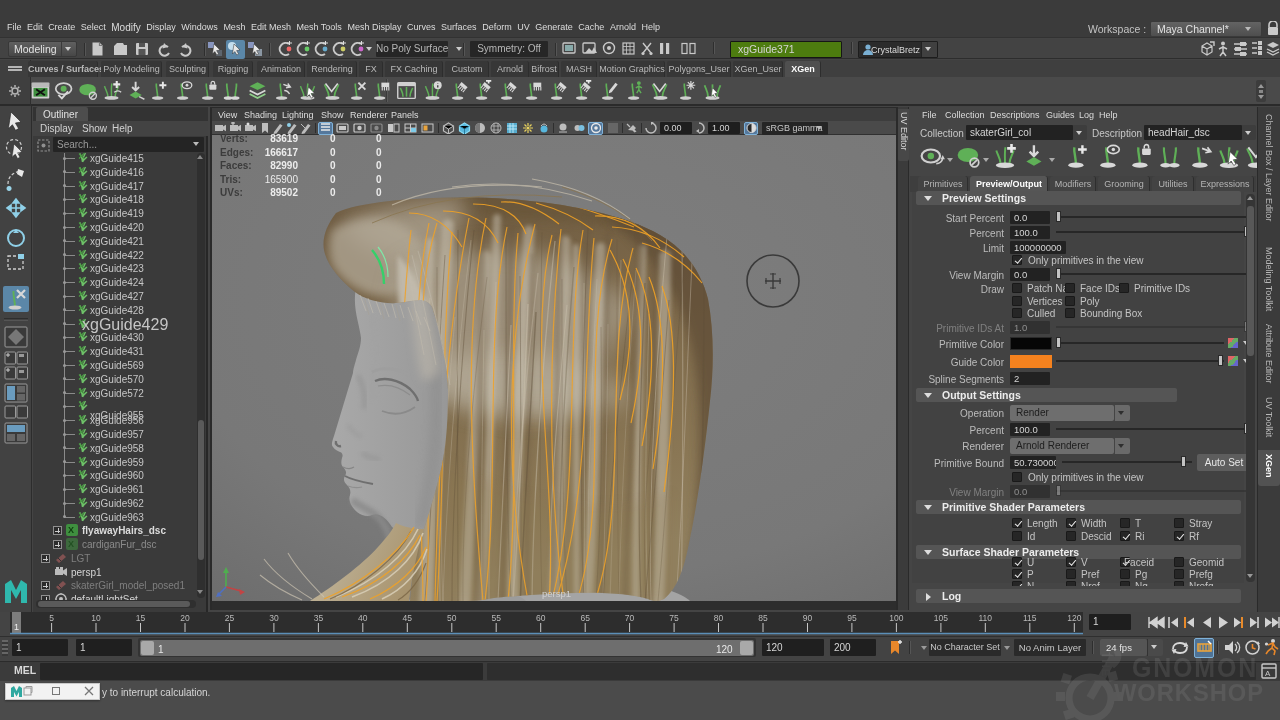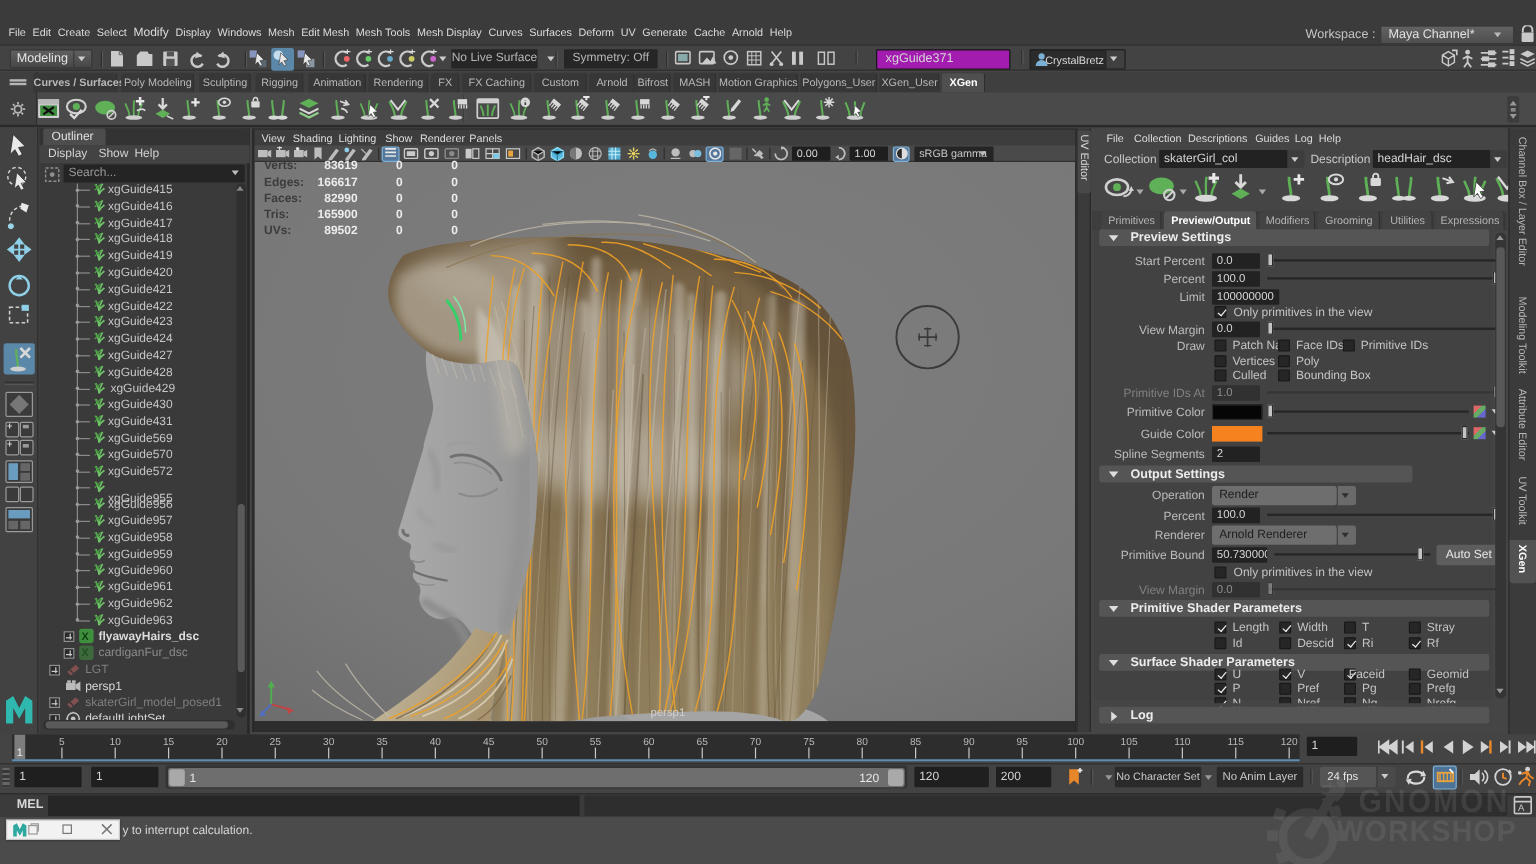--- a/index.html
+++ b/index.html
@@ -107,21 +107,21 @@
     <path d="M12 3 a6 6 0 1 0 0 10" fill="none" stroke="#c9c9c9" stroke-width="2"></path>
     <circle cx="12" cy="8" r="2.4" fill="#cc6"></circle>
     <path d="M10 2 h5 M12.5 0 v4" stroke="#ddd" stroke-width="1"></path>
   </svg>
 <svg class="ab" style="left:349px;top:41px" width="16" height="16" viewBox="0 0 16 16">
     <path d="M12 3 a6 6 0 1 0 0 10" fill="none" stroke="#c9c9c9" stroke-width="2"></path>
     <circle cx="12" cy="8" r="2.4" fill="#c6c"></circle>
     <path d="M10 2 h5 M12.5 0 v4" stroke="#ddd" stroke-width="1"></path>
   </svg>
 <div class="tri-d" style="left:366px;top:47px"></div>
-<div class="fld" style="left:376px;top:41px;width:72px;height:16px;background:#262626;color:#b5b5b5;text-align:center;padding-left:0">No Live Surface</div>
+<div class="fld" style="left:376px;top:41px;width:72px;height:16px;background:#262626;color:#b5b5b5;text-align:center;padding-left:0">No Poly Surface</div>
 <div class="tri-d" style="left:456px;top:47px"></div>
 <div class="ab" style="left:464px;top:43px;width:1px;height:13px;background:#565656;box-shadow:-1px 0 0 #2e2e2e"></div>
 <div class="fld" style="left:470px;top:41px;width:78px;height:16px;background:#262626;color:#b5b5b5;text-align:center;padding-left:0">Symmetry: Off</div>
 <div class="ab" style="left:556px;top:43px;width:1px;height:13px;background:#565656;box-shadow:-1px 0 0 #2e2e2e"></div>
 <svg class="ab" style="left:562px;top:40px" width="146" height="18" viewBox="0 0 146 18">
 <g fill="#c9c9c9">
 <rect x="1" y="3" width="12" height="10" rx="1" fill="none" stroke="#c9c9c9" stroke-width="1.3"></rect>
       <rect x="3" y="5" width="8" height="6" fill="#8aa"></rect>
 <rect x="21" y="3" width="12" height="10" rx="1" fill="none" stroke="#c9c9c9" stroke-width="1.3"></rect>
       <path d="M23 13 l4-5 3 3 2-4 3 6z"></path>
@@ -132,21 +132,21 @@
 <path d="M81 3 l8 10 M89 3 l-8 10" stroke="#c9c9c9" stroke-width="1.4"></path>
       <circle cx="81" cy="13.5" r="1.6"></circle>
       <circle cx="89" cy="13.5" r="1.6"></circle>
 <rect x="98" y="3" width="3.2" height="11"></rect>
       <rect x="104" y="3" width="3.2" height="11"></rect>
 <rect x="120" y="3.5" width="5" height="10" fill="none" stroke="#c9c9c9" stroke-width="1.2"></rect>
       <rect x="128" y="3.5" width="5" height="10" fill="none" stroke="#c9c9c9" stroke-width="1.2"></rect>
 </g>
   </svg>
 <div class="ab" style="left:714px;top:42px;width:1px;height:12px;background:#565656;box-shadow:-1px 0 0 #2e2e2e"></div>
-<div class="fld" style="left:730px;top:40.5px;width:112px;height:17px;background:#a21caf;border:1px solid #161616;font-size:10.5px;line-height:15px;padding-left:7px">xgGuide371</div>
+<div class="fld" style="left:730px;top:40.5px;width:112px;height:17px;background:#4d7c0f;border:1px solid #161616;font-size:10.5px;line-height:15px;padding-left:7px">xgGuide371</div>
 <div class="ab" style="left:852px;top:42px;width:1px;height:12px;background:#565656;box-shadow:-1px 0 0 #2e2e2e"></div>
 <div class="ab" style="left:858px;top:40.5px;width:80px;height:17px;background:#2b2b2b;border:1px solid #1d1d1d;border-radius:1px"></div>
 <svg class="ab" style="left:862px;top:43px" width="12" height="12" viewBox="0 0 12 12">
     <circle cx="6" cy="4" r="2.6" fill="#7ab0d4"></circle>
     <path d="M1 12 a5 5 0 0 1 10 0 z" fill="#7ab0d4"></path>
   </svg>
 <div class="txt" style="left:871px;top:44px;color:#dadada;font-size:9px">CrystalBretz</div>
 <div class="ab" style="left:921px;top:41.5px;width:16px;height:15px;background:#404040;border-left:1px solid #222"></div>
 <div class="tri-d" style="left:925px;top:47px"></div>
 <svg class="ab" style="left:1200px;top:40px" width="80" height="18" viewBox="0 0 80 18">
@@ -608,21 +608,21 @@
     <path d="M5 11 C5 7 3 5 2.5 2.5 M5 11 C5 6 7 4 8 2 M5 11 C6 8 8.5 7 9.5 6" stroke="#6fc069" stroke-width="1.4" fill="none"></path>
     <path d="M1.5 2.5 l5 5 M6.5 2.5 l-5 5" stroke="#4a9a44" stroke-width="1.1"></path>
   </svg>
 <div class="txt" style="left:90px;top:303.8px;color:#c6c6c6;font-size:10px">xgGuide428</div>
 <div class="ab" style="left:64px;top:323.6px;width:11px;height:1px;background:#8a8a8a"></div>
 <div class="ab" style="left:62.5px;top:322.1px;width:3px;height:3px;background:#9a9a9a;border-radius:50%"></div>
 <svg class="ab" style="left:77px;top:316.6px" width="11" height="12" viewBox="0 0 10 12">
     <path d="M5 11 C5 7 3 5 2.5 2.5 M5 11 C5 6 7 4 8 2 M5 11 C6 8 8.5 7 9.5 6" stroke="#6fc069" stroke-width="1.4" fill="none"></path>
     <path d="M1.5 2.5 l5 5 M6.5 2.5 l-5 5" stroke="#4a9a44" stroke-width="1.1"></path>
   </svg>
-<div class="txt" style="left:92px;top:317.6px;color:#c6c6c6;font-size:10px">xgGuide429</div>
+<div class="txt" style="left:82px;top:317.6px;color:#c6c6c6;font-size:16px">xgGuide429</div>
 <div class="ab" style="left:64px;top:337.4px;width:11px;height:1px;background:#8a8a8a"></div>
 <div class="ab" style="left:62.5px;top:335.9px;width:3px;height:3px;background:#9a9a9a;border-radius:50%"></div>
 <svg class="ab" style="left:77px;top:330.4px" width="11" height="12" viewBox="0 0 10 12">
     <path d="M5 11 C5 7 3 5 2.5 2.5 M5 11 C5 6 7 4 8 2 M5 11 C6 8 8.5 7 9.5 6" stroke="#6fc069" stroke-width="1.4" fill="none"></path>
     <path d="M1.5 2.5 l5 5 M6.5 2.5 l-5 5" stroke="#4a9a44" stroke-width="1.1"></path>
   </svg>
 <div class="txt" style="left:90px;top:331.4px;color:#c6c6c6;font-size:10px">xgGuide430</div>
 <div class="ab" style="left:64px;top:351.2px;width:11px;height:1px;background:#8a8a8a"></div>
 <div class="ab" style="left:62.5px;top:349.7px;width:3px;height:3px;background:#9a9a9a;border-radius:50%"></div>
 <svg class="ab" style="left:77px;top:344.2px" width="11" height="12" viewBox="0 0 10 12">
@@ -1152,21 +1152,21 @@
 <div class="txt" style="left:376px;top:132.0px;color:#ececec;font-size:10px;font-weight:bold">0</div>
 <div class="txt" style="left:220px;top:145.6px;color:#3c3c3c;font-size:10px;font-weight:bold">Edges:</div>
 <div class="txt" style="left:240px;top:145.6px;width:58px;text-align:right;color:#ececec;font-size:10px;font-weight:bold">166617</div>
 <div class="txt" style="left:330px;top:145.6px;color:#ececec;font-size:10px;font-weight:bold">0</div>
 <div class="txt" style="left:376px;top:145.6px;color:#ececec;font-size:10px;font-weight:bold">0</div>
 <div class="txt" style="left:220px;top:159.2px;color:#3c3c3c;font-size:10px;font-weight:bold">Faces:</div>
 <div class="txt" style="left:240px;top:159.2px;width:58px;text-align:right;color:#ececec;font-size:10px;font-weight:bold">82990</div>
 <div class="txt" style="left:330px;top:159.2px;color:#ececec;font-size:10px;font-weight:bold">0</div>
 <div class="txt" style="left:376px;top:159.2px;color:#ececec;font-size:10px;font-weight:bold">0</div>
 <div class="txt" style="left:220px;top:172.8px;color:#3c3c3c;font-size:10px;font-weight:bold">Tris:</div>
-<div class="txt" style="left:240px;top:172.8px;width:58px;text-align:right;color:#ececec;font-size:10px;font-weight:bold">165900</div>
+<div class="txt" style="left:240px;top:172.8px;width:58px;text-align:right;color:#ececec;font-size:10px;font-weight:normal">165900</div>
 <div class="txt" style="left:330px;top:172.8px;color:#ececec;font-size:10px;font-weight:bold">0</div>
 <div class="txt" style="left:376px;top:172.8px;color:#ececec;font-size:10px;font-weight:bold">0</div>
 <div class="txt" style="left:220px;top:186.4px;color:#3c3c3c;font-size:10px;font-weight:bold">UVs:</div>
 <div class="txt" style="left:240px;top:186.4px;width:58px;text-align:right;color:#ececec;font-size:10px;font-weight:bold">89502</div>
 <div class="txt" style="left:330px;top:186.4px;color:#ececec;font-size:10px;font-weight:bold">0</div>
 <div class="txt" style="left:376px;top:186.4px;color:#ececec;font-size:10px;font-weight:bold">0</div>
 <div class="ab" style="left:897px;top:107px;width:12px;height:503px;background:#3b3b3b;border-left:1px solid #2a2a2a;border-right:1px solid #2a2a2a"></div>
 <div class="ab" style="left:898px;top:109px;width:11px;height:52px;background:#484848;border-radius:0 0 2px 2px"></div>
 <div class="txt" style="left:897px;top:112px;color:#d8d8d8;font-size:9px;writing-mode:vertical-rl">UV Editor</div>
 <div class="ab" style="left:910px;top:107px;width:346px;height:505px;background:#454545"></div>

